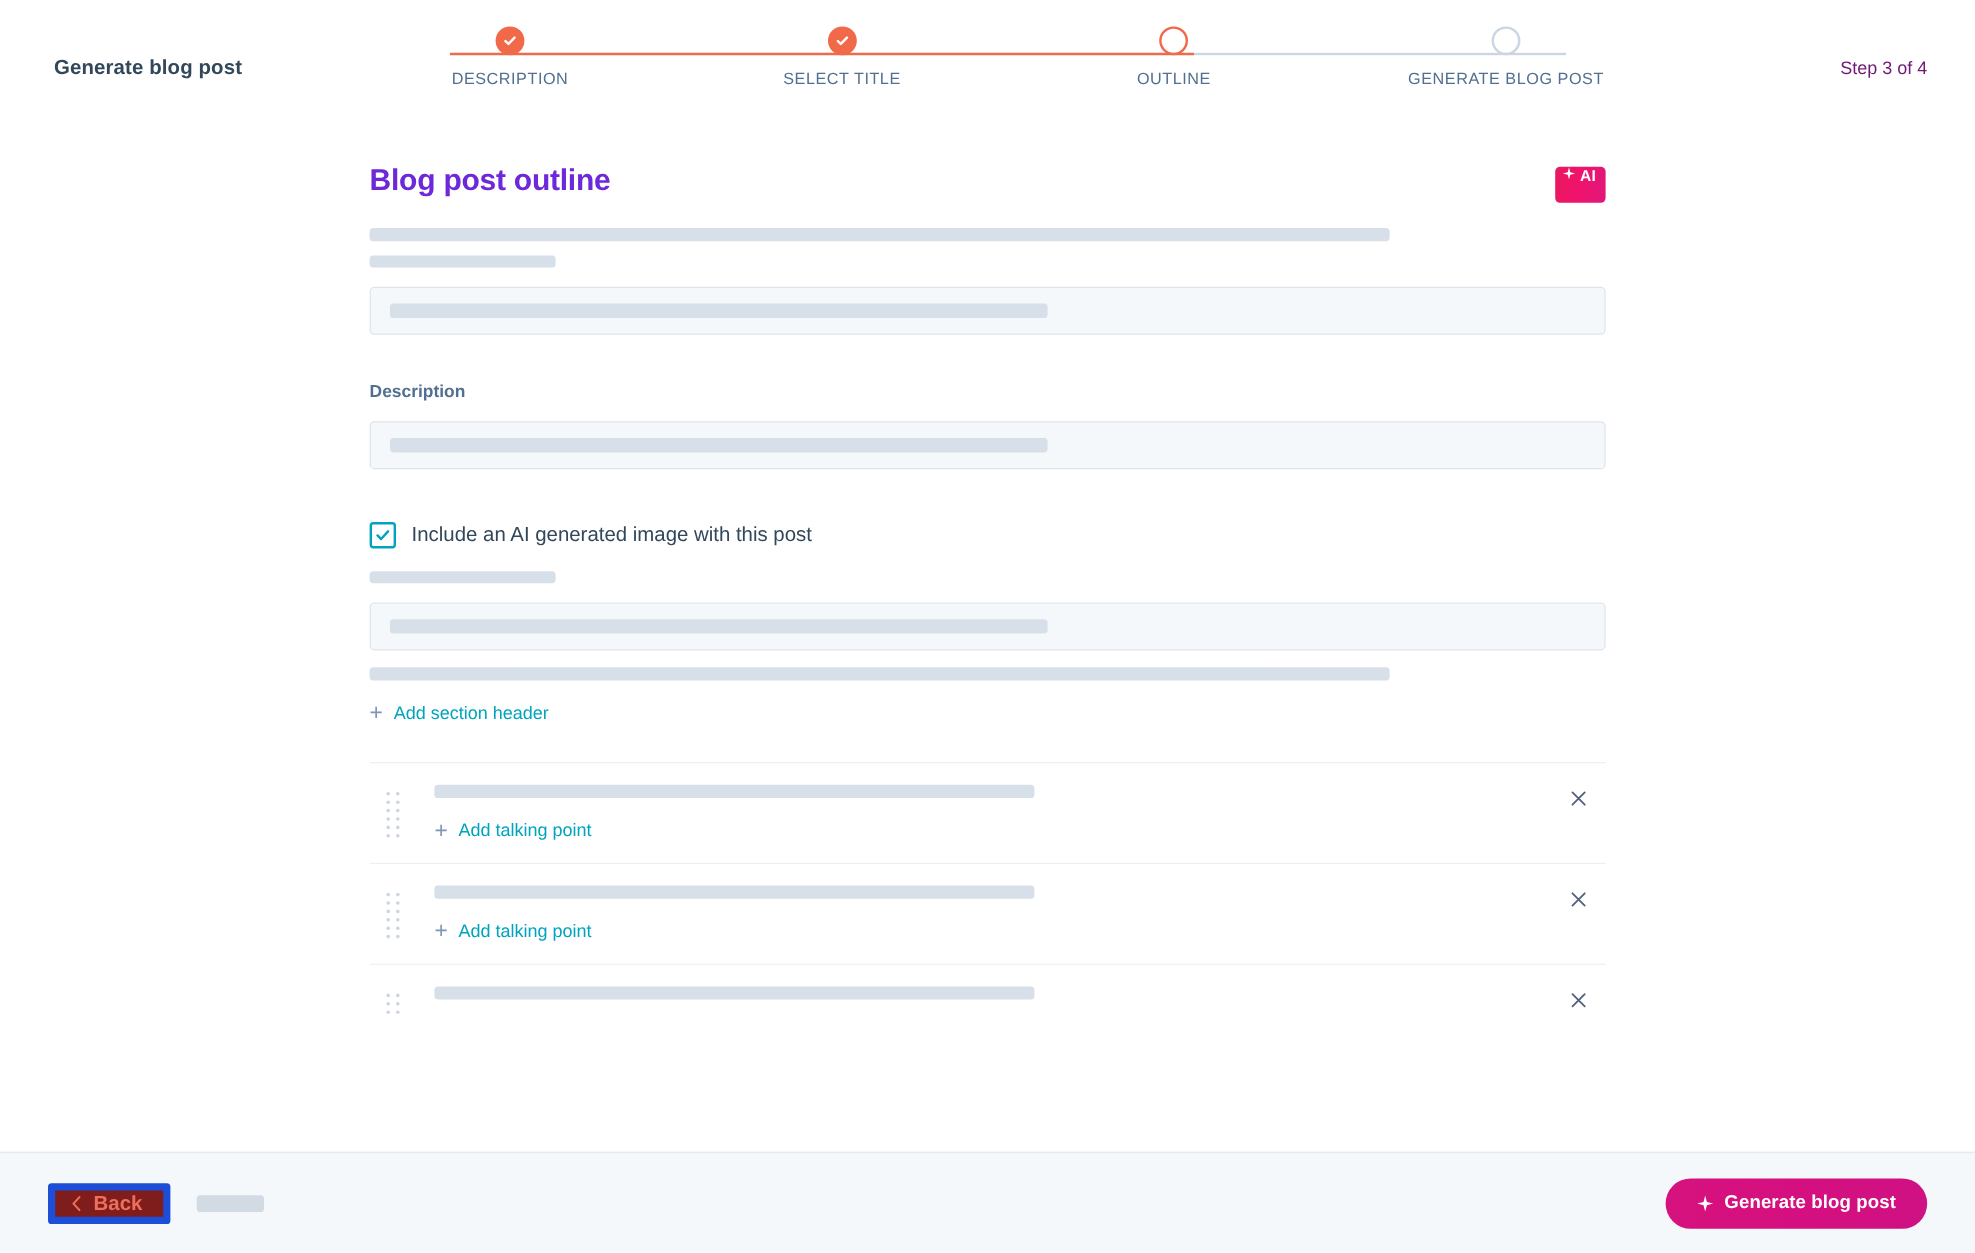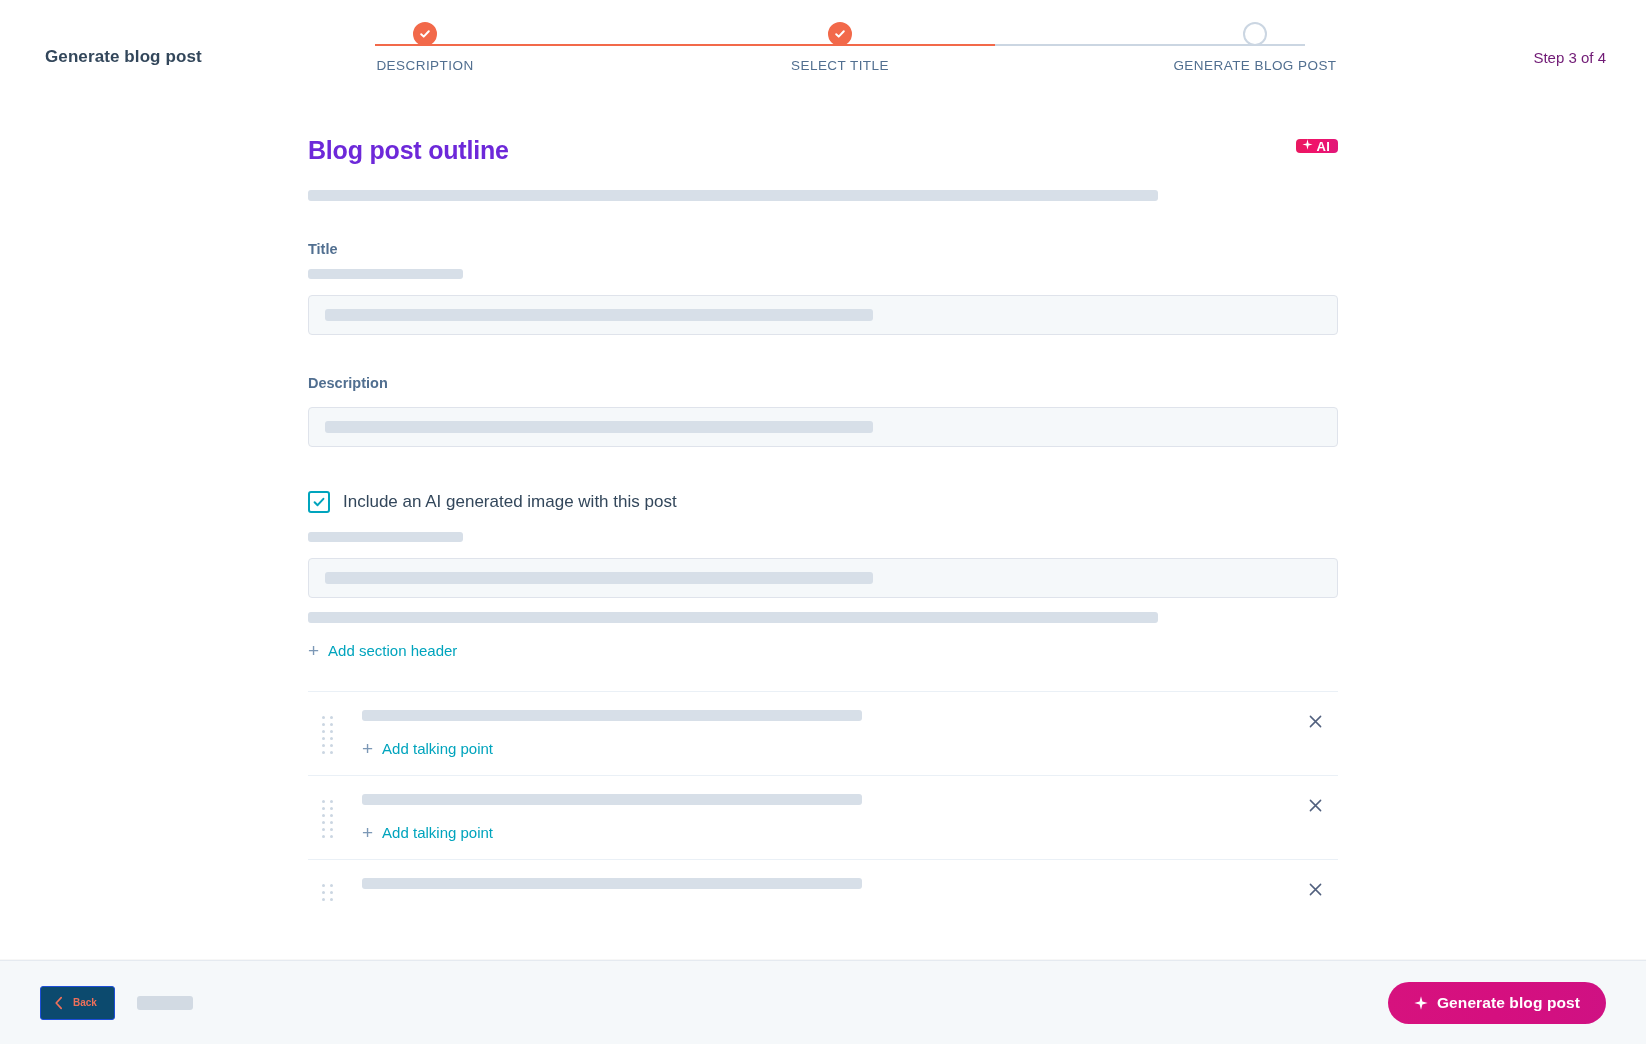--- a/index.html
+++ b/index.html
@@ -147,21 +147,21 @@
     font-size: 25px;
     font-weight: 700;
     color: #6d28d9;
     letter-spacing: -0.2px;
   }
 
   .ai-badge {
     display: inline-flex;
     align-items: flex-start;
     gap: 4px;
-    height: 14px;
+    height: 30px;
     padding: 0 8px 0 6px;
     border-radius: 4px;
     background: linear-gradient(100deg, #e8195f 0%, #f0136b 45%, #e0177a 100%);
     color: #ffffff;
     font-size: 13px;
     font-weight: 600;
     letter-spacing: 0.2px;
     margin-top: 3px;
   }
   .ai-badge .spark { display: block; }
@@ -304,25 +304,25 @@
     padding: 0 40px;
     box-shadow: 0 -1px 0 rgba(0,0,0,0.03);
   }
 
   .back-btn {
     display: inline-flex;
     align-items: center;
     gap: 9px;
     height: 34px;
     padding: 0 17px 0 13px;
-    border: 1px solid #1d4ed8;
+    border: 6px solid #1d4ed8;
     border-radius: 3px;
-    background: #0c4a6e;
+    background: #7f1d1d;
     color: #ef705a;
-    font-size: 10px;
+    font-size: 17px;
     font-weight: 600;
     cursor: pointer;
     font-family: inherit;
   }
 
   .sk-footer { width: 56px; height: 14px; margin-left: 22px; border-radius: 3px; background: #d2dae3; }
 
   .spacer { flex: 1 1 auto; }
 
   .generate-btn {
@@ -368,20 +368,24 @@
 
         <div class="step done">
           <div class="step-dot">
             <svg width="12" height="12" viewBox="0 0 12 12">
               <path d="M2.2 6.2 L4.7 8.6 L9.8 3.3" fill="none" stroke="#ffffff" stroke-width="2" stroke-linecap="round" stroke-linejoin="round"></path>
             </svg>
           </div>
           <div class="step-label">SELECT TITLE</div>
         </div>
 
+        <div class="step current">
+          <div class="step-dot"></div>
+          <div class="step-label">OUTLINE</div>
+        </div>
 
         <div class="step">
           <div class="step-dot"></div>
           <div class="step-label">GENERATE BLOG POST</div>
         </div>
 
       </div>
     </div>
 
     <div class="step-count">Step 3 of 4</div>
@@ -397,21 +401,20 @@
           <svg class="spark" width="11" height="11" viewBox="0 0 12 12">
             <path d="M6 0.4 L7.15 4.85 L11.6 6 L7.15 7.15 L6 11.6 L4.85 7.15 L0.4 6 L4.85 4.85 Z" fill="#ffffff"></path>
           </svg>
           <span>AI</span>
         </div>
       </div>
 
       <div class="skeleton sk-subtitle"></div>
 
       
-      <div class="field-label">Title</div>
       <div class="skeleton sk-under-label"></div>
       <div class="input-box">
         <div class="skeleton"></div>
       </div>
 
       
       <div class="field-label">Description</div>
       <div class="input-box">
         <div class="skeleton"></div>
       </div>

